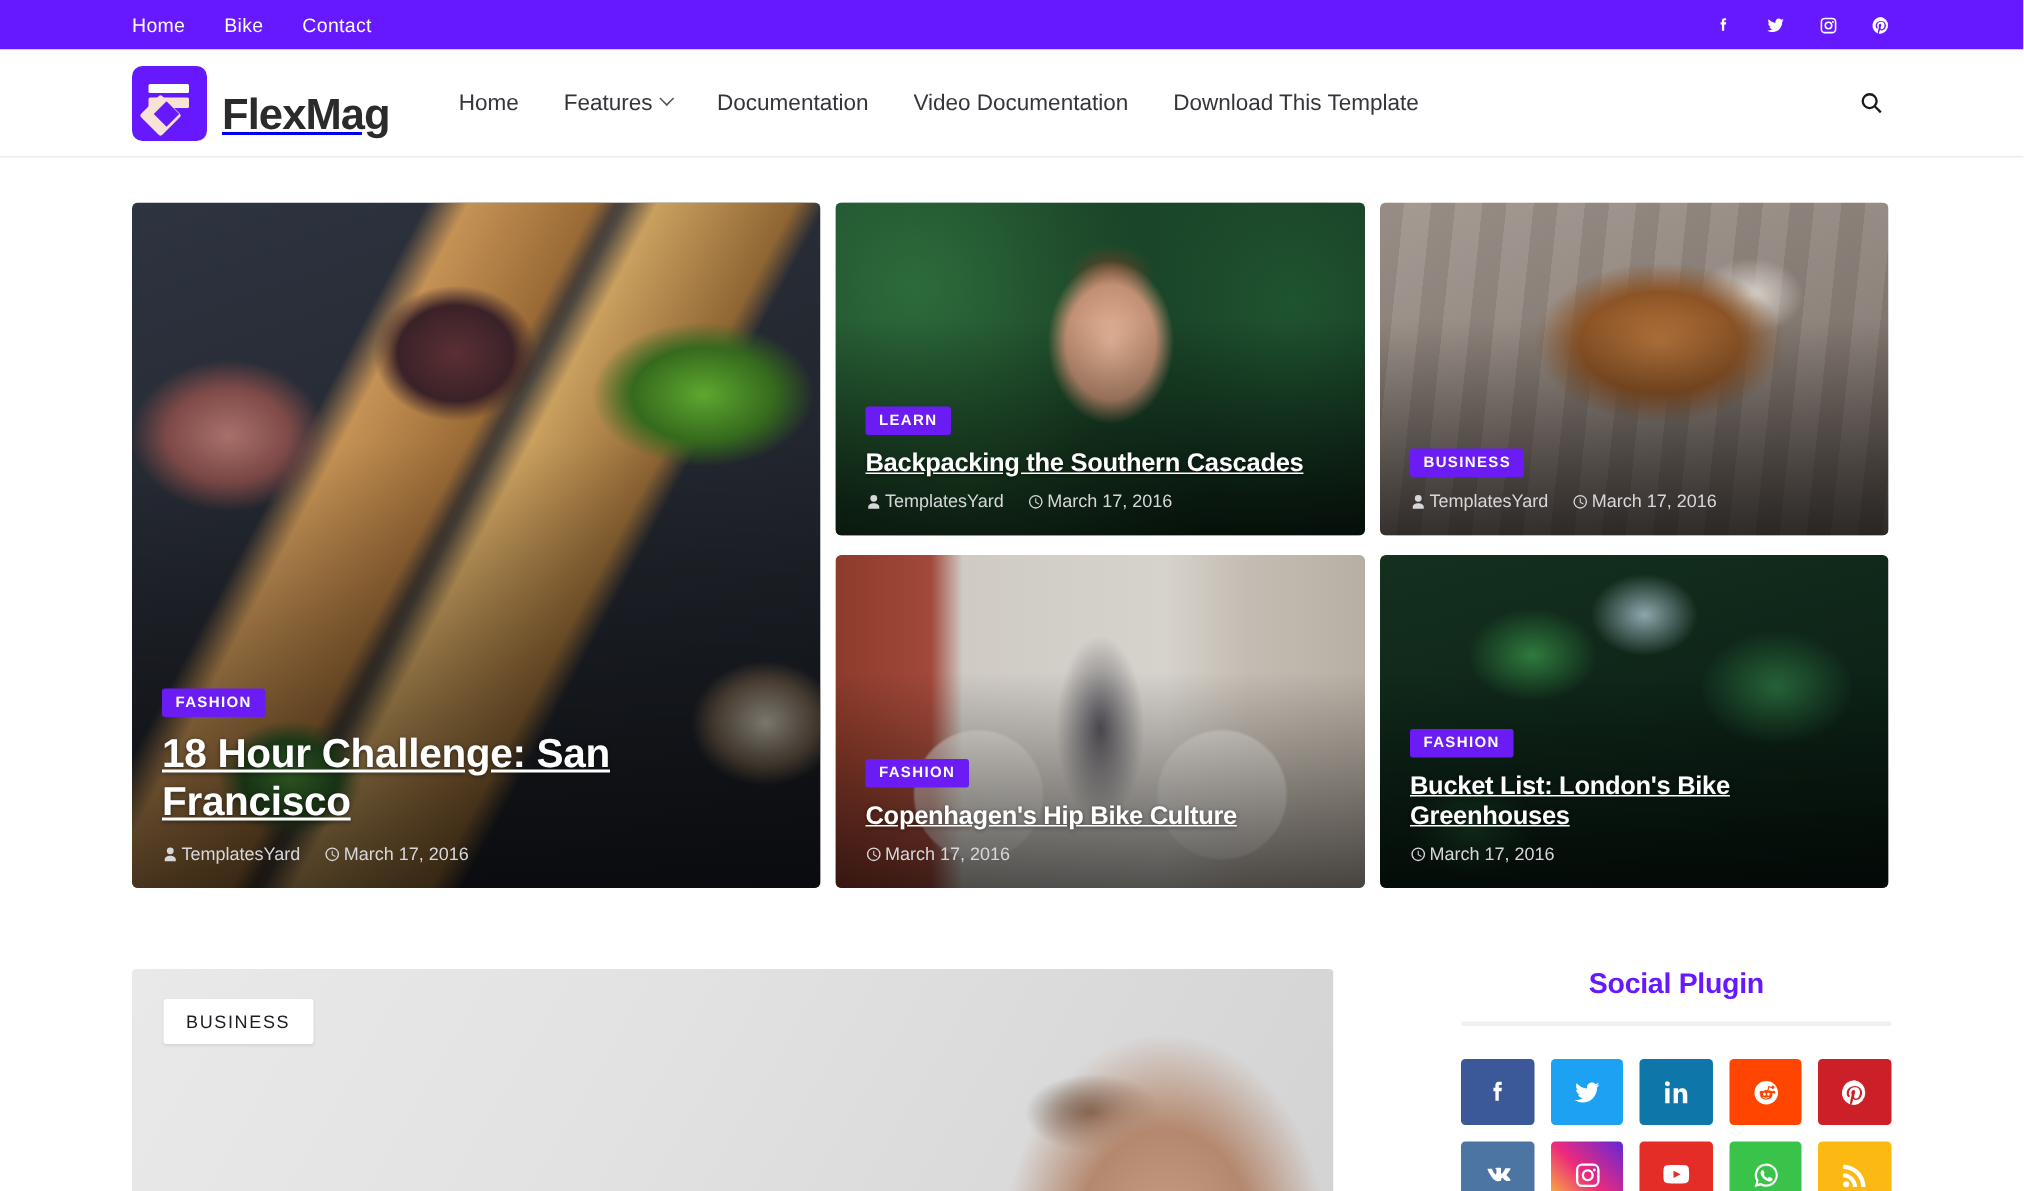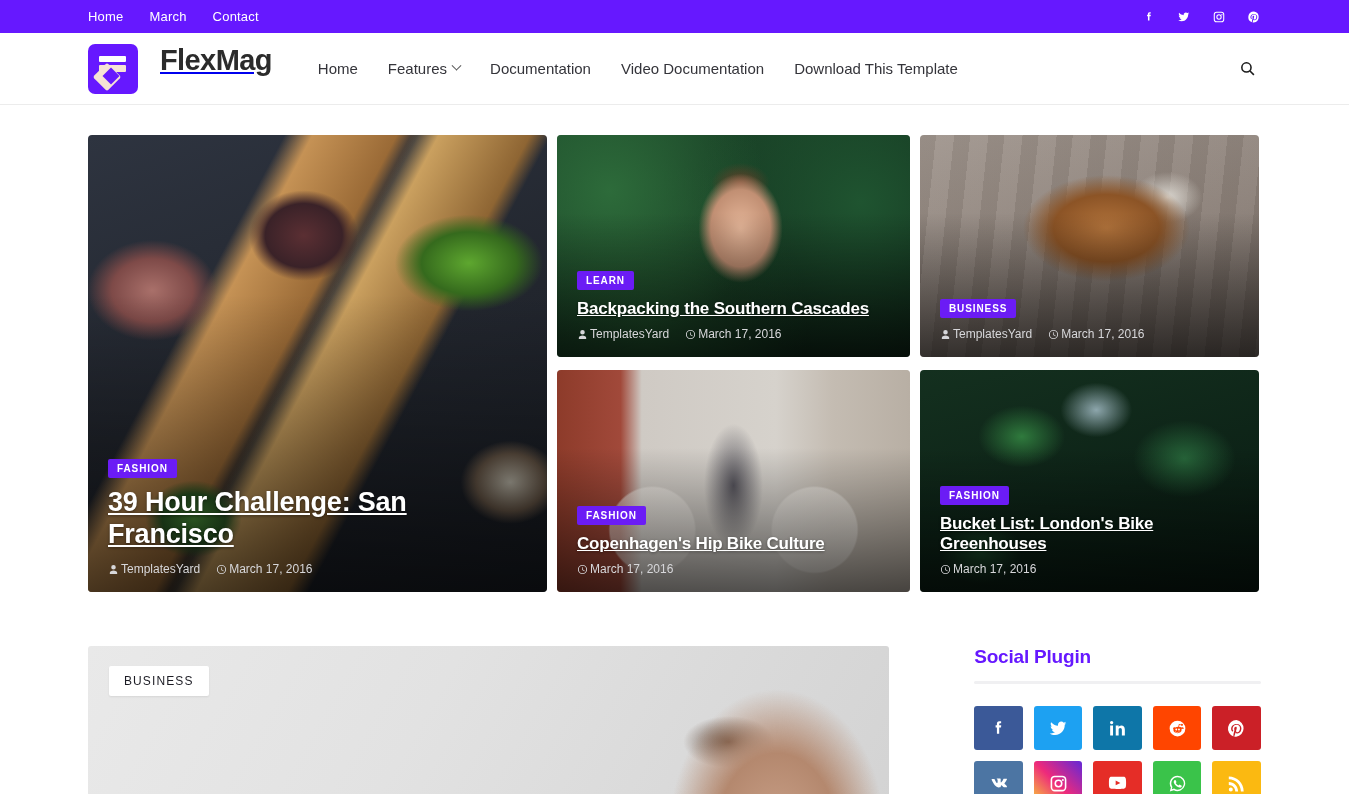--- a/index.html
+++ b/index.html
@@ -39,21 +39,21 @@
 
   
   .header {
     height: 72px;
     background: #fff;
     display: flex;
     align-items: center;
     padding: 0 88px;
     border-bottom: 1px solid #ececec;
   }
-  .brand { display: flex; align-items: flex-start; gap: 22px; }
+  .brand { display: flex; align-items: flex-end; gap: 10px; }
   .brand-mark {
     width: 50px; height: 50px;
     background: #6618FF;
     border-radius: 7px;
     position: relative;
     overflow: hidden;
     flex: none;
   }
   .brand-mark .bar1 {
     position: absolute; left: 11px; top: 12px;
@@ -245,20 +245,21 @@
     box-shadow: 0 1px 2px rgba(0,0,0,.08);
   }
 
   .side-col { width: 300px; margin-left: 85px; }
   .widget-title {
     color: #6618FF;
     font-size: 19px;
     font-weight: 700;
     letter-spacing: -0.2px;
     padding-bottom: 13px;
+    text-align: center;
   }
   .widget-rule {
     height: 3px;
     background: #f0f0f2;
     border-radius: 2px;
     margin-bottom: 22px;
   }
   .social-grid {
     display: grid;
     grid-template-columns: repeat(5, 1fr);
@@ -276,21 +277,21 @@
   .social-tile.ig {
     background: linear-gradient(45deg,#f9ce34 0%, #ee2a7b 48%, #6228d7 100%);
   }
 </style>
 </head>
 <body>
 
 <div class="topbar">
   <nav class="topbar-nav">
     <a href="#">Home</a>
-    <a href="#">March</a>
+    <a href="#">Bike</a>
     <a href="#">Contact</a>
   </nav>
   <div class="topbar-spacer"></div>
   <div class="topbar-social">
     <a href="#" class="sicon" aria-label="Facebook">
       <svg viewBox="0 0 24 24">
           <path d="M15.1 8.2h-2.3V6.9c0-.6.4-.8.7-.8h1.5V3.7h-2c-2.3 0-2.8 1.7-2.8 2.8v1.7H8.7v2.6h1.5V18h2.6v-7.2h2.1l.2-2.6z"></path>
         </svg>
     </a>
     <a href="#" class="sicon" aria-label="Twitter">
@@ -352,21 +353,21 @@
 </header>
 
 <div class="wrap">
   <section class="featured">
 
     <article class="card big">
       <div class="ph ph-food"></div>
       <div class="shade"></div>
       <div class="body">
         <span class="badge">FASHION</span>
-        <h2 class="title">39 Hour Challenge: San Francisco</h2>
+        <h2 class="title">18 Hour Challenge: San Francisco</h2>
         <div class="meta">
           <span>
             <svg viewBox="0 0 24 24">
                 <path d="M12 12a5 5 0 1 0 0-10 5 5 0 0 0 0 10zm0 2c-4 0-8 2-8 5v3h16v-3c0-3-4-5-8-5z"></path>
               </svg>
             <em style="font-style:normal">TemplatesYard</em>
           </span>
           <span>
             <svg viewBox="0 0 24 24">
                 <path d="M12 2a10 10 0 1 0 0 20 10 10 0 0 0 0-20zm0 18a8 8 0 1 1 0-16 8 8 0 0 1 0 16zm.8-13h-1.6v6l5 3 .8-1.3-4.2-2.5V7z"></path>

